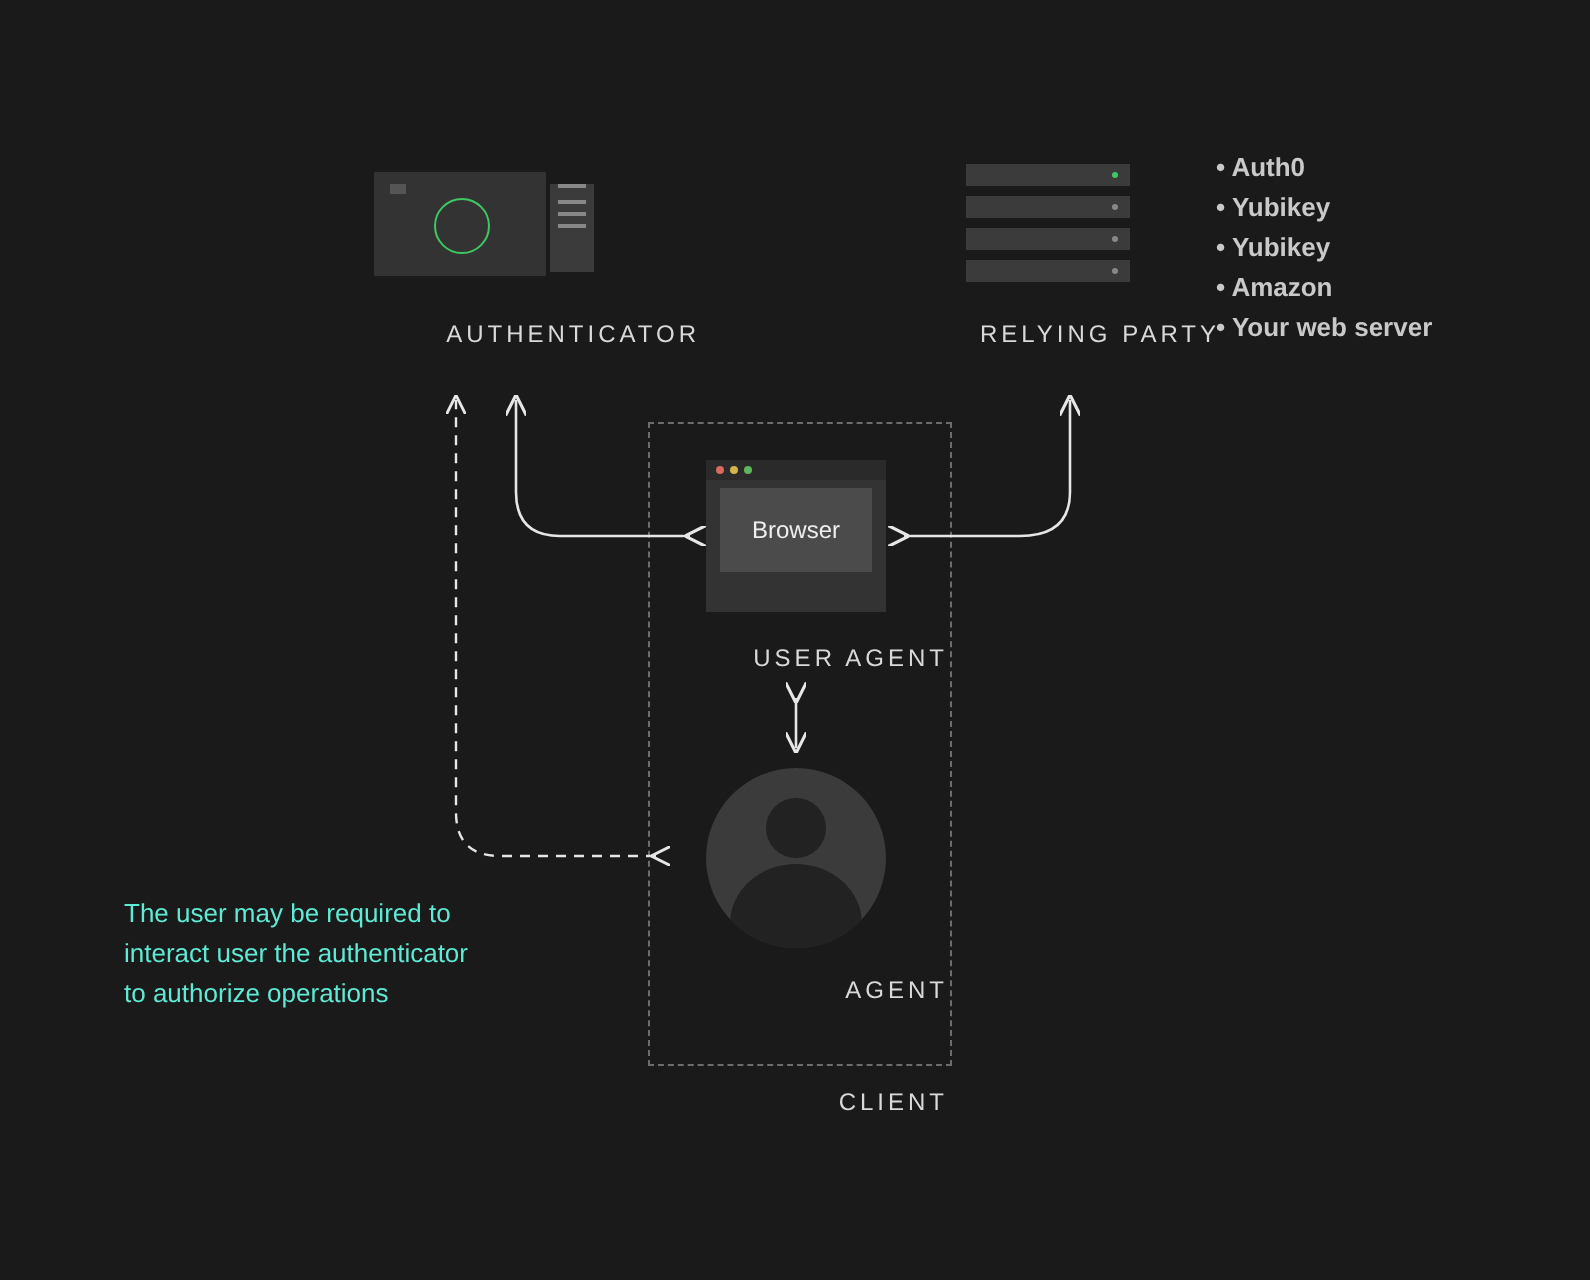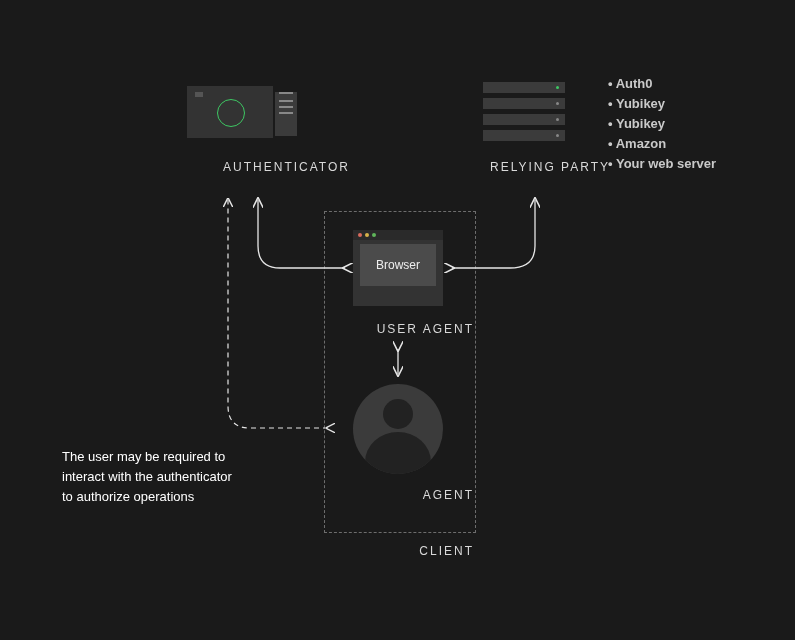--- a/index.html
+++ b/index.html
@@ -1,20 +1,20 @@
 <!DOCTYPE html>
 <html><head>
 <meta charset="utf-8">
 <style>
   html,body{margin:0;padding:0;background:#1a1a1a;color:#bbb;font-family:Helvetica,Arial,sans-serif;font-size:13px;}
   .stage{position:relative;width:795px;height:640px;background:#1a1a1a;overflow:hidden;}
   .bullets{position:absolute;line-height:20px;color:#c9c9c9;font-weight:bold;}
   .bullets div:before{content:"• ";}
   .label{position:absolute;letter-spacing:2px;color:#d9d9d9;font-size:12px;font-weight:500;text-align:right;}
-  .note{position:absolute;color:#ffffff;line-height:20px;font-size:13px;}
+  .note{position:absolute;color:#5eead4;line-height:20px;font-size:13px;}
 
   
   .auth-icon{position:absolute;left:187px;top:86px;width:110px;height:56px;}
   .doc{position:absolute;right:0;top:6px;width:22px;height:44px;background:#3b3b3b;}
   .doc:before,.doc:after{content:"";position:absolute;left:4px;right:4px;height:2px;background:#888;}
   .doc:before{top:8px; box-shadow:0 6px 0 #888,0 12px 0 #888;}
   .camera{position:absolute;left:0;top:0;width:86px;height:52px;background:#333;}
   .lens{position:absolute;left:30px;top:13px;width:26px;height:26px;border:1px solid #3ec763;border-radius:50%;}
   .flash{position:absolute;left:8px;top:6px;width:8px;height:5px;background:#555;}
 
@@ -84,21 +84,21 @@
   <div class="avatar">
     <div class="head"></div>
       <div class="body"></div>
   </div>
   <div class="label" style="left:324px;top:488px;width:150px;">AGENT</div>
 
   <div class="label" style="left:324px;top:544px;width:150px;">CLIENT</div>
 
   <div class="note" style="left:62px;top:447px;">
     <div>The user may be required to</div>
-    <div>interact with the authenticator</div>
+    <div>interact user the authenticator</div>
     <div>to authorize operations</div>
   </div>
 
   <svg class="arrows">
     <defs>
       <marker id="ah" markerWidth="8" markerHeight="8" refX="6" refY="4" orient="auto">
         <path d="M0,0 L8,4 L0,8" fill="none" stroke="#e6e6e6" stroke-width="1.2"></path>
       </marker>
     </defs>
 

